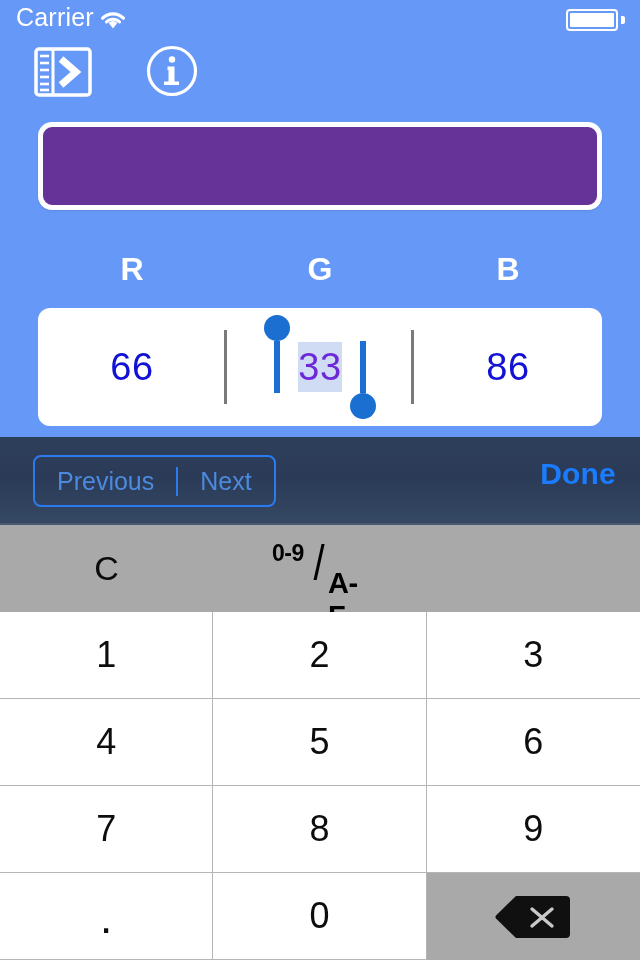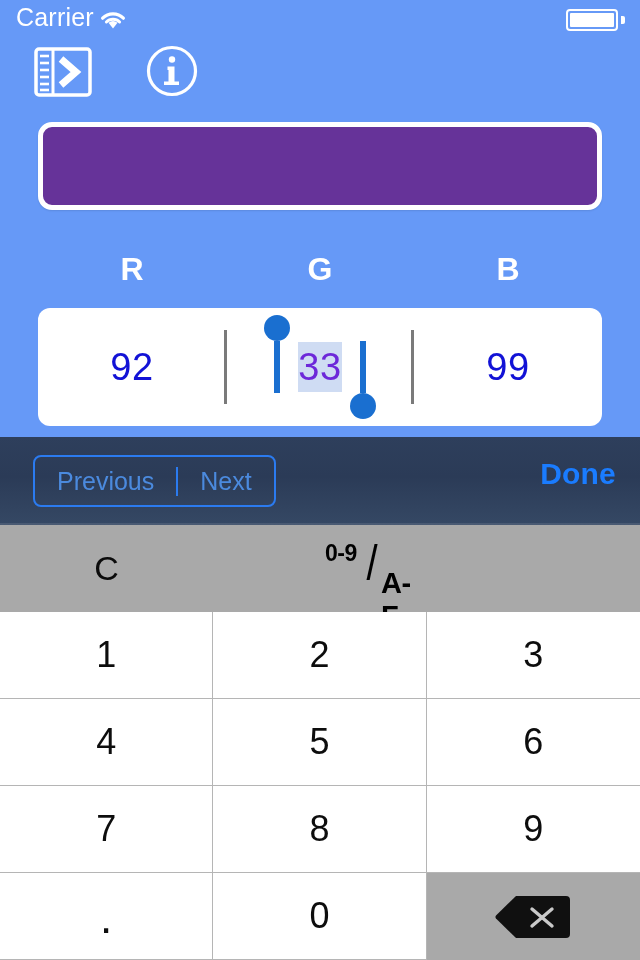--- a/index.html
+++ b/index.html
@@ -146,21 +146,21 @@
   .kb-toprow {
     position:absolute; left:0; top:0; width:640px; height:87px;
   }
   .kb-top-c {
     position:absolute; left:0; top:0; width:213px; height:87px;
     display:flex; align-items:center; justify-content:center;
     font-size:34px; color:#0b0b0b; cursor:pointer;
   }
   .kb-top-toggle {
     position:absolute; left:213px; top:0; width:214px; height:87px;
-    display:flex; align-items:center; justify-content:flex-end; cursor:pointer;
+    display:flex; align-items:center; justify-content:center; cursor:pointer;
   }
   .frac { position:relative; width:108px; height:58px; color:#000; }
   .frac .num {
     position:absolute; left:6px; top:0px; font-size:23px; font-weight:700;
     letter-spacing:-0.5px;
   }
   .frac .slash {
     position:absolute; left:46px; top:-2px; font-size:50px; font-weight:400;
     line-height:1; transform:scaleX(0.8);
   }
@@ -236,34 +236,34 @@
     <div class="swatch-wrap" style="background: rgb(102, 51, 153);"></div>
 
     <div class="rgb-labels">
       <div>R</div>
       <div>G</div>
       <div>B</div>
     </div>
 
     <div class="value-card">
       <div class="value-cell">
-        <span class="value-text">92</span>
+        <span class="value-text">66</span>
       </div>
       <div class="value-cell">
         <span class="value-text">
           <span class="sel-highlight"></span>
           <span class="handle-bar left"></span>
           <span class="handle-knob top"></span>
           <span class="handle-bar right"></span>
           <span class="handle-knob bot"></span>
           <span class="sel-text">33</span>
         </span>
       </div>
       <div class="value-cell">
-        <span class="value-text">99</span>
+        <span class="value-text">86</span>
       </div>
       <div class="divider d1"></div>
       <div class="divider d2"></div>
     </div>
   </div>
 
   <div class="accessory">
     <div class="seg">
       <div>Previous</div>
       <div>Next</div>

